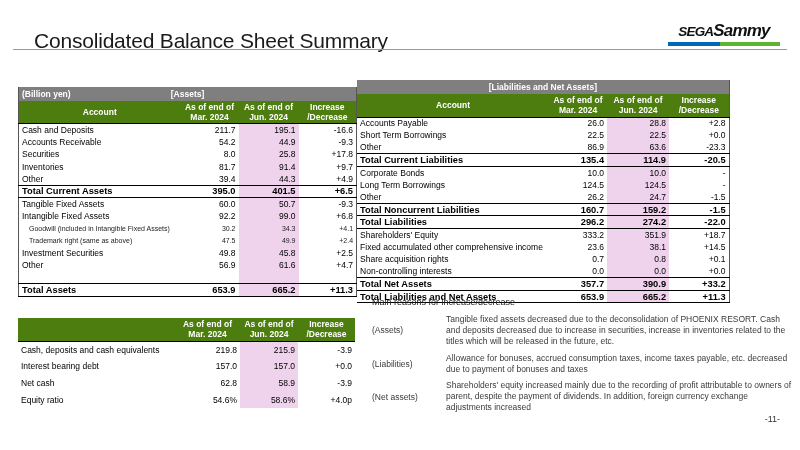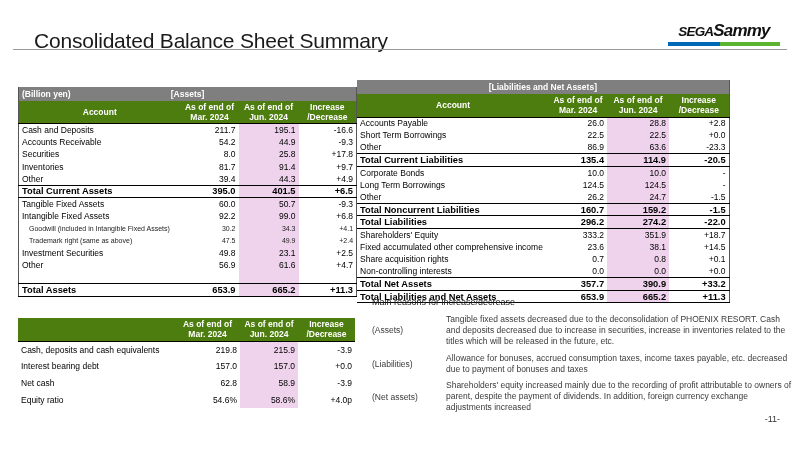--- a/index.html
+++ b/index.html
@@ -144,21 +144,21 @@
           </tr>
       <tr class="sub">
             <td>Trademark right (same as above)</td>
             <td class="num">47.5</td>
             <td class="num jun">49.9</td>
             <td class="num">+2.4</td>
           </tr>
       <tr class="r">
             <td>Investment Securities</td>
             <td class="num">49.8</td>
-            <td class="num jun">23.1</td>
+            <td class="num jun">45.8</td>
             <td class="num">+2.5</td>
           </tr>
       <tr class="r">
             <td>Other</td>
             <td class="num">56.9</td>
             <td class="num jun">61.6</td>
             <td class="num">+4.7</td>
           </tr>
       <tr class="r">
             <td></td>

